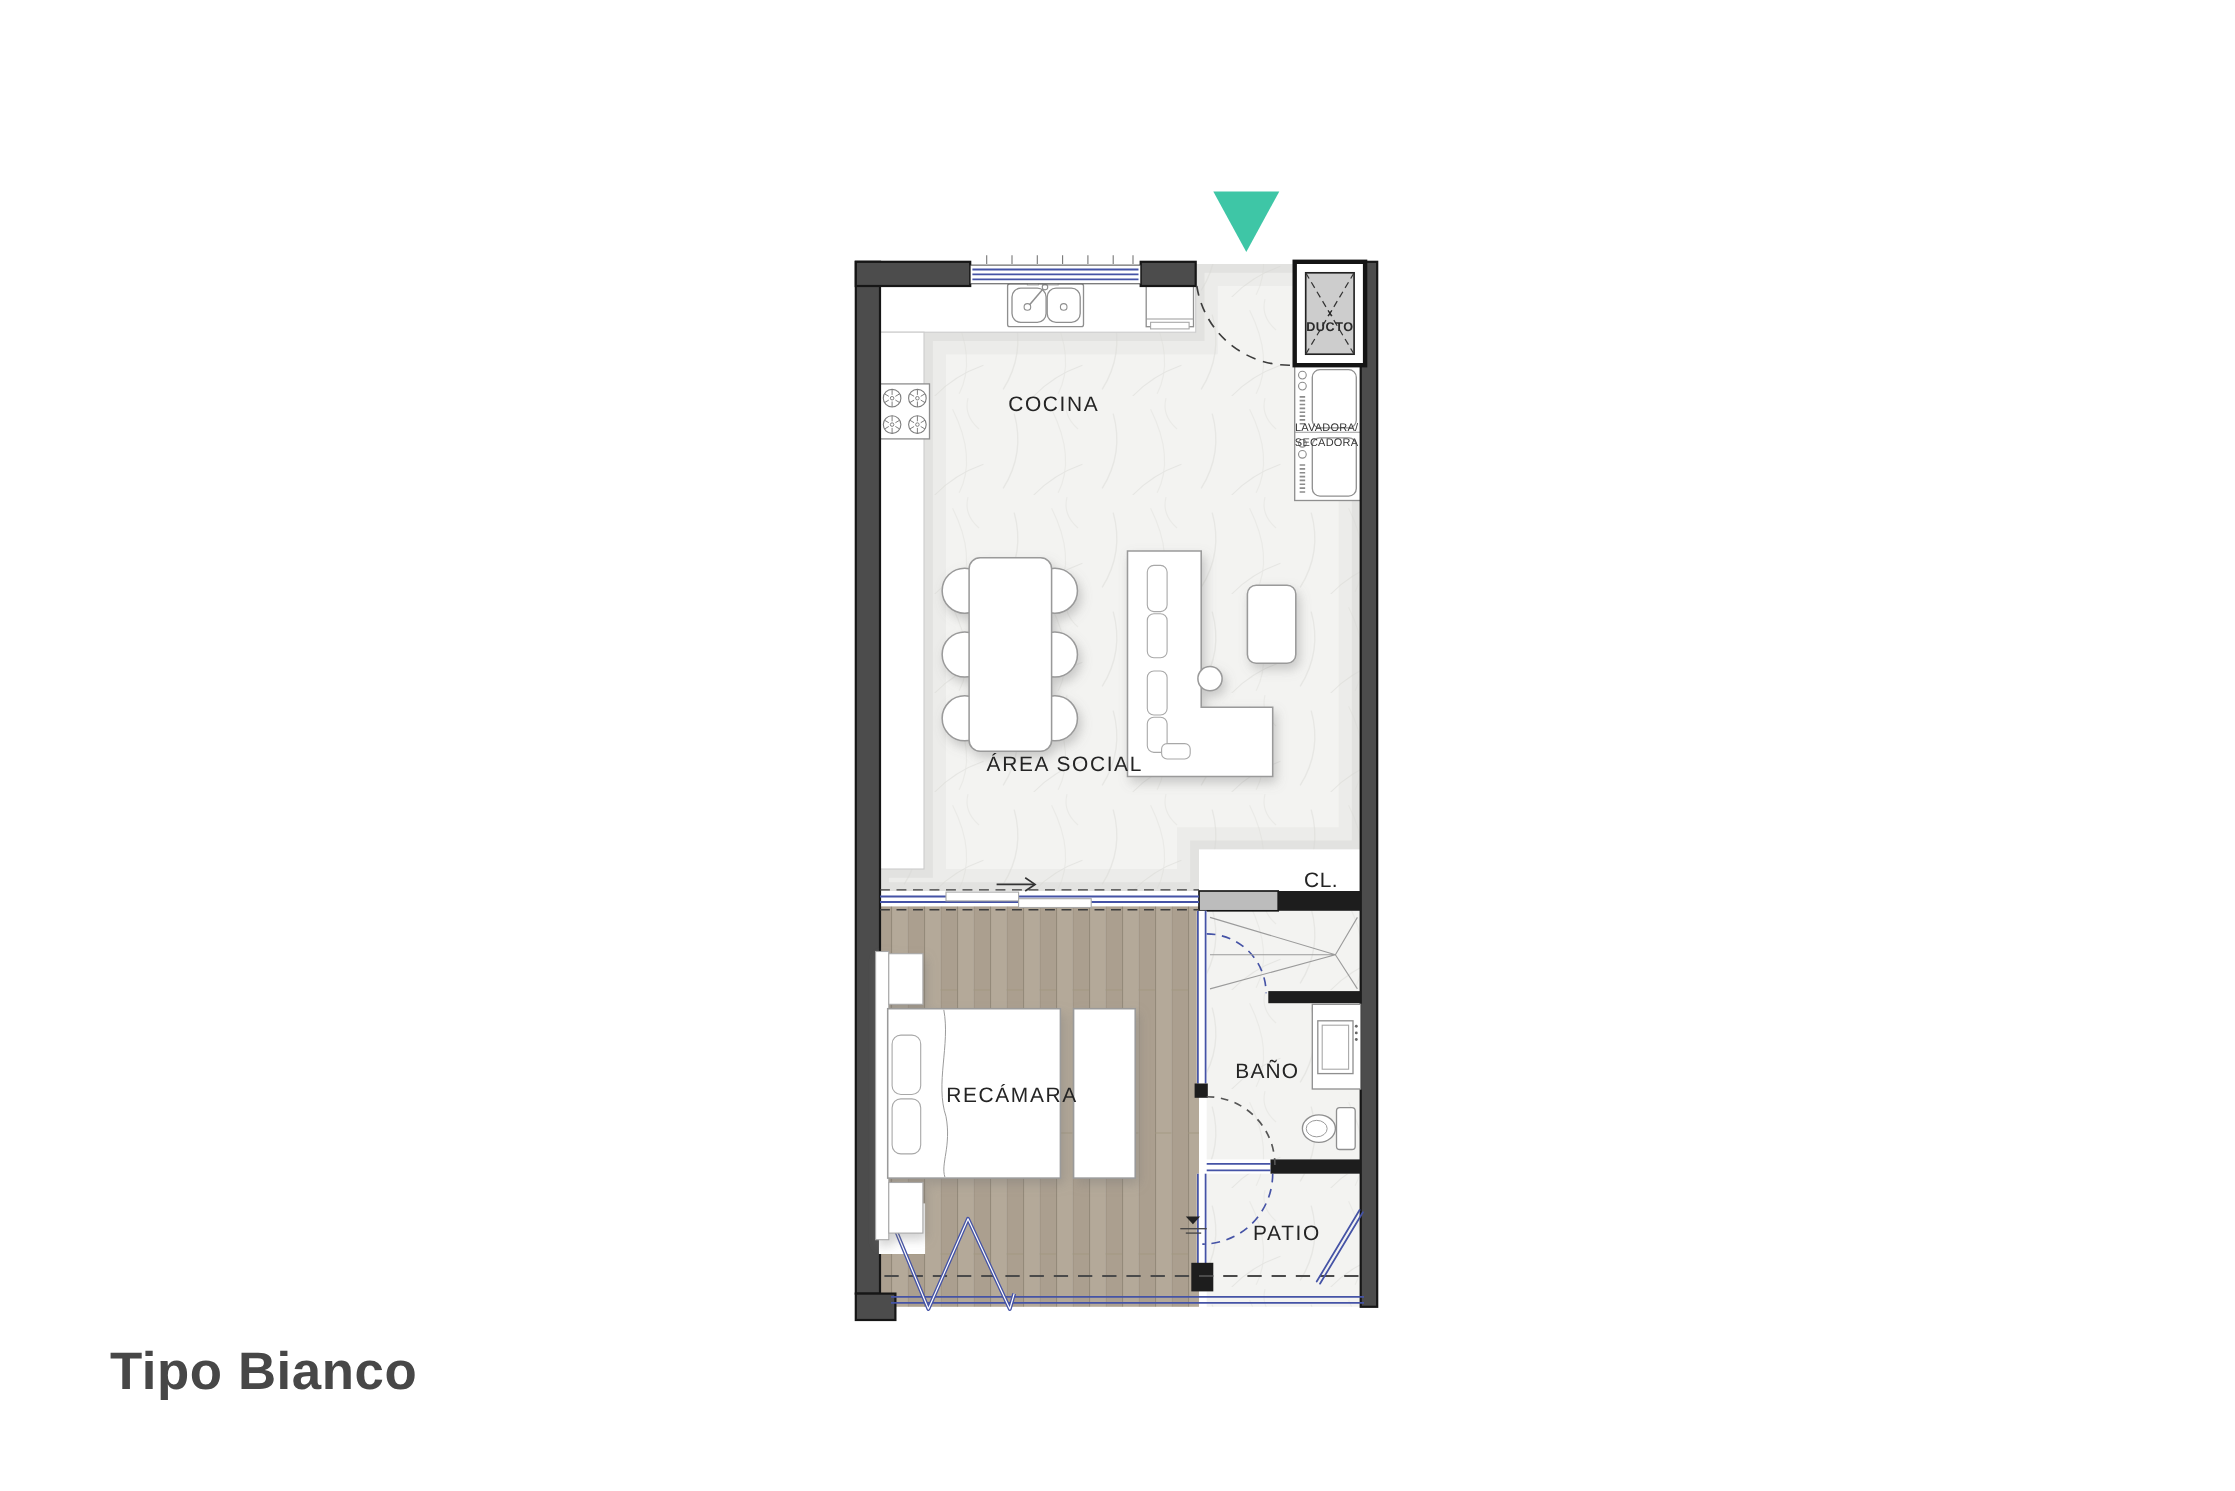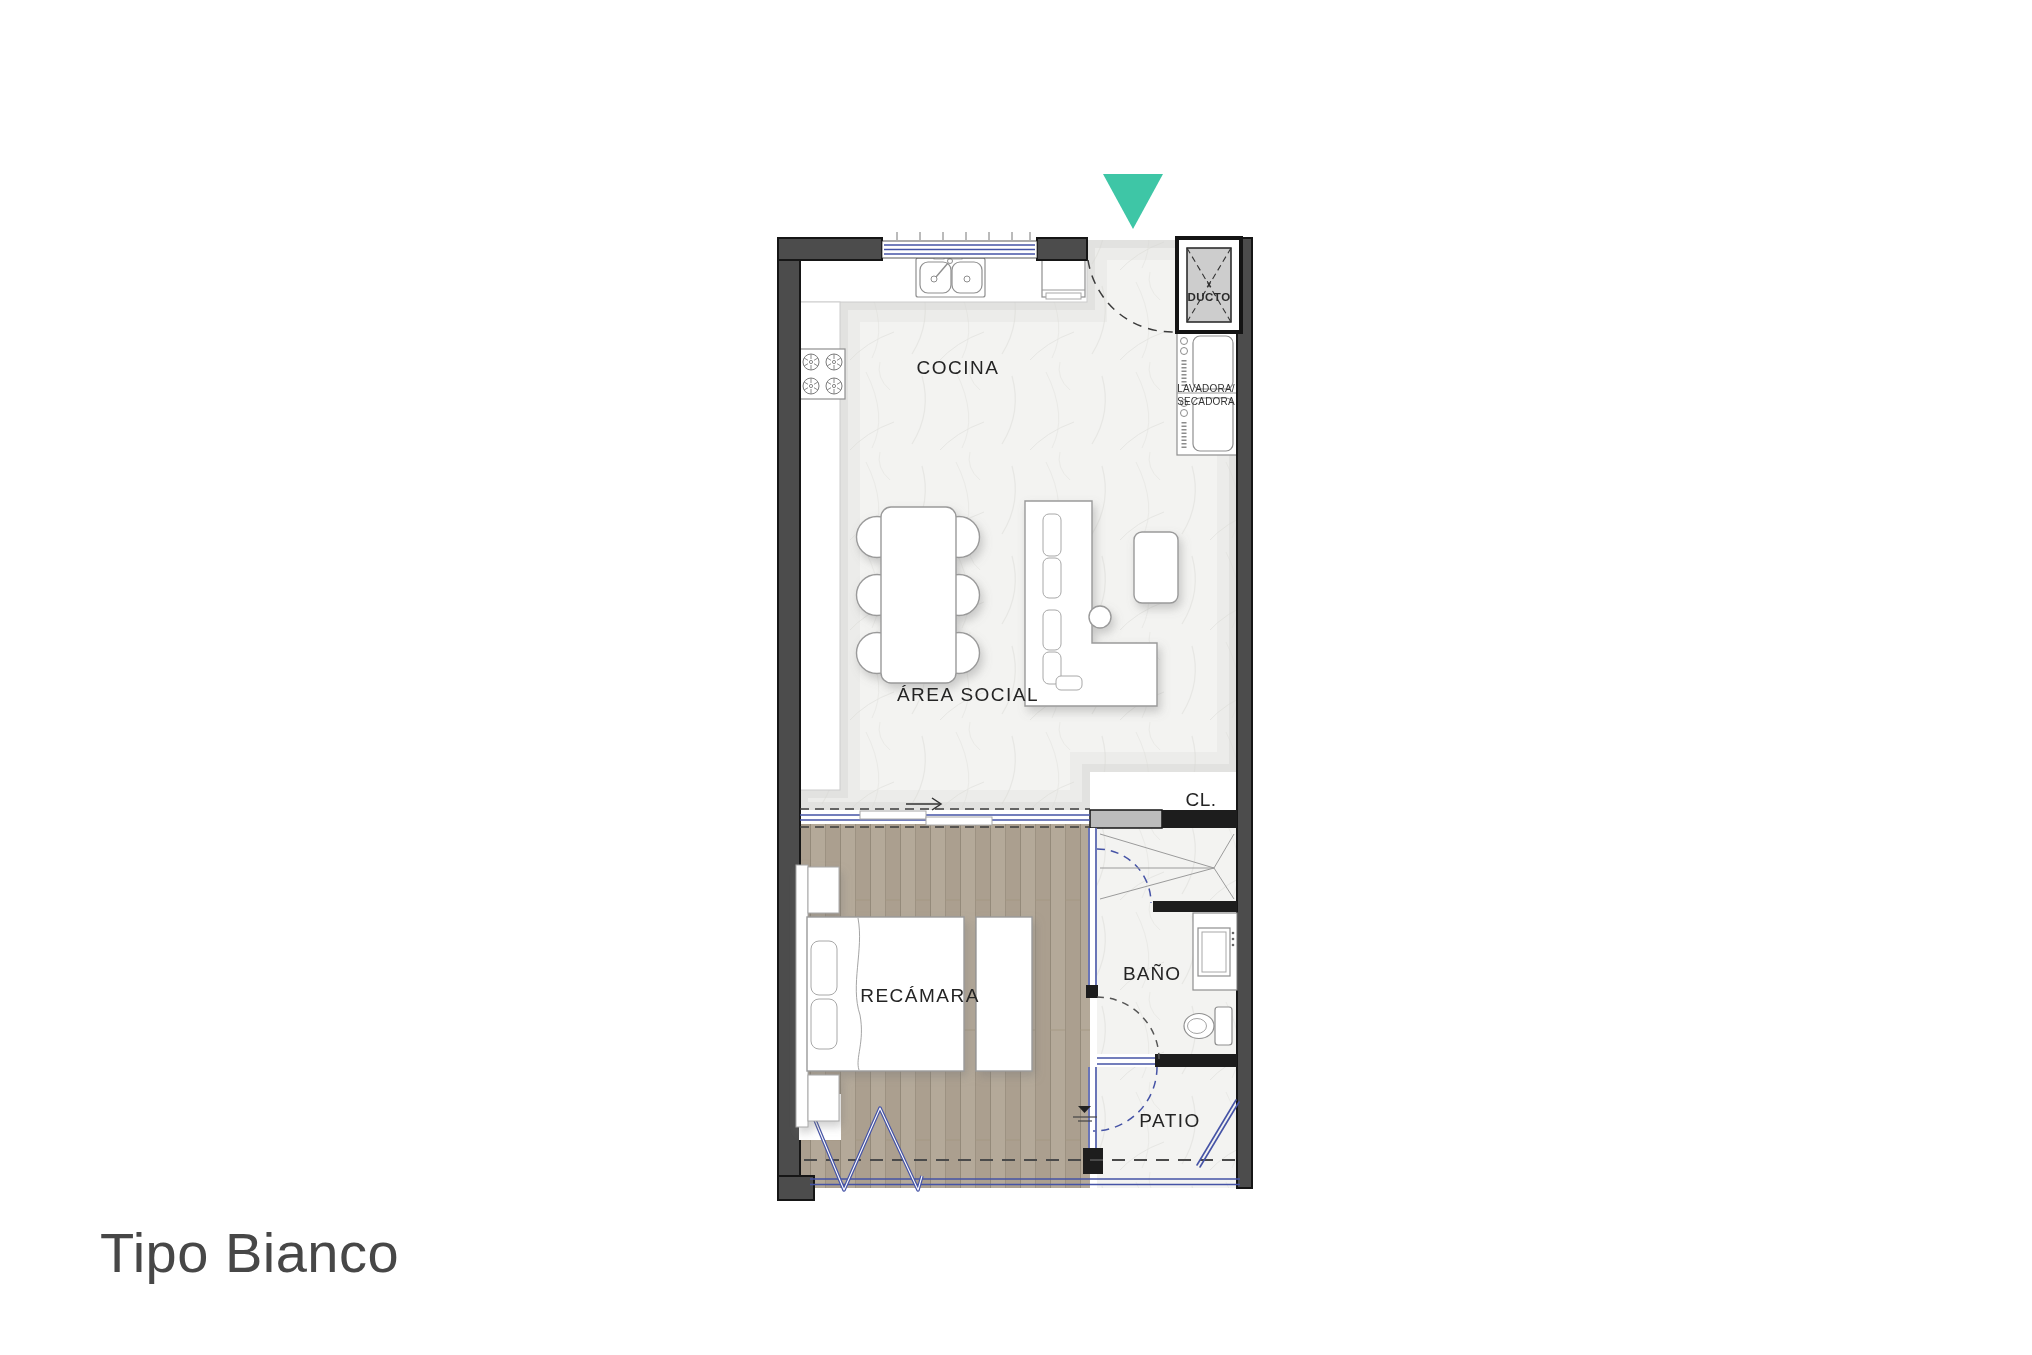--- a/index.html
+++ b/index.html
@@ -13,21 +13,21 @@
   .washer-label{font-size:10px;letter-spacing:.2px;fill:#333;}
   .wall{fill:#4c4c4c;stroke:#161616;stroke-width:2;}
   .wall-black{fill:#1d1d1d;stroke:none;}
   .glass{stroke:#4553A6;stroke-width:1.6;fill:none;}
   .glass-dash{stroke:#4553A6;stroke-width:1.5;fill:none;stroke-dasharray:8 6;}
   .dark-dash{stroke:#3c3c3c;stroke-width:1.5;fill:none;stroke-dasharray:9 7;}
   .furn{fill:#ffffff;stroke:#9a9a9a;stroke-width:1.4;}
   .furn-thin{fill:#ffffff;stroke:#a8a8a8;stroke-width:1;}
   .fix{fill:#ffffff;stroke:#8f8f8f;stroke-width:1.2;}
   .slope{stroke:#9b9b9b;stroke-width:1;fill:none;}
-  #page-title{position:absolute;left:100px;top:1220px;font-size:56px;font-weight:normal;
+  #page-title{position:absolute;left:100px;top:1220px;font-size:48px;font-weight:bold;
               color:#474747;letter-spacing:.5px;}
 </style>
 </head>
 <body>
 
 <svg id="plan-svg" width="2032" height="1355" viewBox="0 0 2032 1355">
   <defs>
     <pattern id="wood" width="30" height="240" patternUnits="userSpaceOnUse">
       <rect width="15" height="240" fill="#b4a999"></rect>
       <rect x="15" width="15" height="240" fill="#ab9f8f"></rect>

